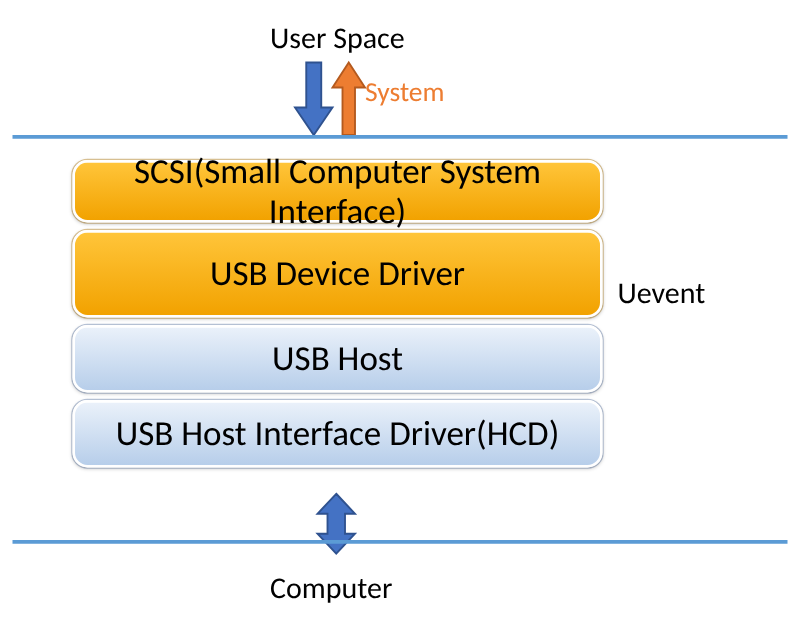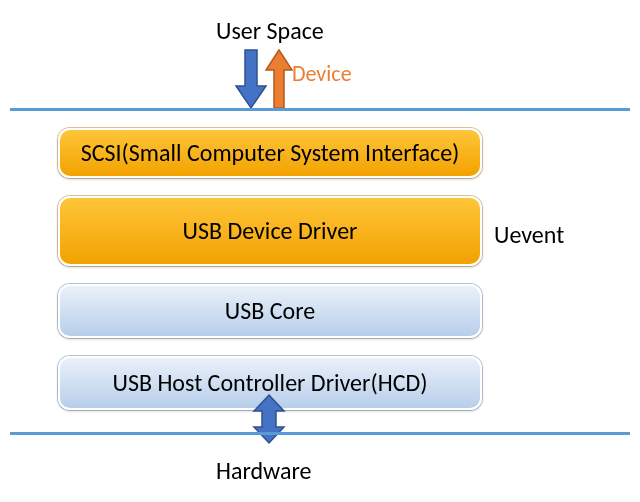--- a/index.html
+++ b/index.html
@@ -1,33 +1,33 @@
 <!DOCTYPE html>
 <html><head>
 <meta charset="utf-8">
 <style>
   html,body{margin:0;padding:0;background:#fff;font-family:"Segoe UI","Calibri","Helvetica Neue",Arial,sans-serif;}
   .stage{position:relative;width:560px;height:502px;}
   .label{position:absolute;font-size:24px;color:#000;}
   .uevent{position:absolute;font-size:22px;color:#ED7D31;}
   .hr-line{position:absolute;height:0;border-top:3px solid #5B9BD5;}
   .stack{position:absolute;left:58px;top:128px;width:424px;}
-  .layer{box-sizing:border-box;width:100%;border-radius:12px;text-align:center;display:flex;flex-direction:column;justify-content:center;align-items:center;margin-bottom:18px;font-size:24px;color:#000;line-height:1.15;}
+  .layer{box-sizing:border-box;width:100%;border-radius:12px;text-align:center;display:flex;flex-direction:column;justify-content:center;align-items:center;margin-bottom:6px;font-size:28px;color:#000;line-height:1.15;}
   .layer.orange{background:linear-gradient(to bottom,#FFC53A 0%,#F2A200 100%);border:2px solid #fff;box-shadow:0 1px 3px rgba(0,0,0,0.25),0 0 0 1px rgba(182,121,0,0.4);}
   .layer.blue{background:linear-gradient(to bottom,#EAF1FA 0%,#B7CEEA 100%);border:2px solid #fff;box-shadow:0 1px 3px rgba(0,0,0,0.22),0 0 0 1px rgba(90,120,170,0.4);}
   .layer .line{display:block;}
   svg.arrow{position:absolute;overflow:visible;}
 </style>
 </head>
 <body>
 <div class="stage">
 
   <div class="label" style="left:216px;top:16px;">User Space</div>
 
-  <div class="uevent" style="left:292px;top:60px;">Device</div>
+  <div class="uevent" style="left:292px;top:60px;">System</div>
 
   <svg class="arrow" style="left:236px;top:50px;width:30px;height:58px;" viewBox="0 0 30 58">
     <polygon points="9,0 21,0 21,36 30,36 15,58 0,36 9,36" fill="#4472C4" stroke="#2F528F" stroke-width="1.5"></polygon>
   </svg>
 
   <svg class="arrow" style="left:266px;top:50px;width:26px;height:58px;" viewBox="0 0 26 58">
     <polygon points="13,0 26,20 18,20 18,58 8,58 8,20 0,20" fill="#ED7D31" stroke="#B45A1E" stroke-width="1.5"></polygon>
   </svg>
 
   <div class="hr-line" style="left:10px;top:108px;width:620px;"></div>
@@ -35,28 +35,28 @@
   <div class="label" style="left:494px;top:220px;">Uevent</div>
 
   <div class="stack">
     <div class="layer orange" style="height:50px;">
       <span class="line">SCSI(Small Computer System Interface)</span>
     </div>
     <div class="layer orange" style="height:70px;">
       <span class="line">USB Device Driver</span>
     </div>
     <div class="layer blue" style="height:54px;">
-      <span class="line">USB Core</span>
+      <span class="line">USB Host</span>
     </div>
     <div class="layer blue" style="height:54px;">
-      <span class="line">USB Host Controller Driver(HCD)</span>
+      <span class="line">USB Host Interface Driver(HCD)</span>
     </div>
   </div>
 
   <svg class="arrow" style="left:254px;top:395px;width:30px;height:48px;" viewBox="0 0 30 48">
     <polygon points="15,0 30,16 22,16 22,32 30,32 15,48 0,32 8,32 8,16 0,16" fill="#4472C4" stroke="#2F528F" stroke-width="1.5"></polygon>
   </svg>
 
   <div class="hr-line" style="left:10px;top:432px;width:620px;"></div>
 
-  <div class="label" style="left:216px;top:456px;">Hardware</div>
+  <div class="label" style="left:216px;top:456px;">Computer</div>
 
 </div>
 
 </body></html>

